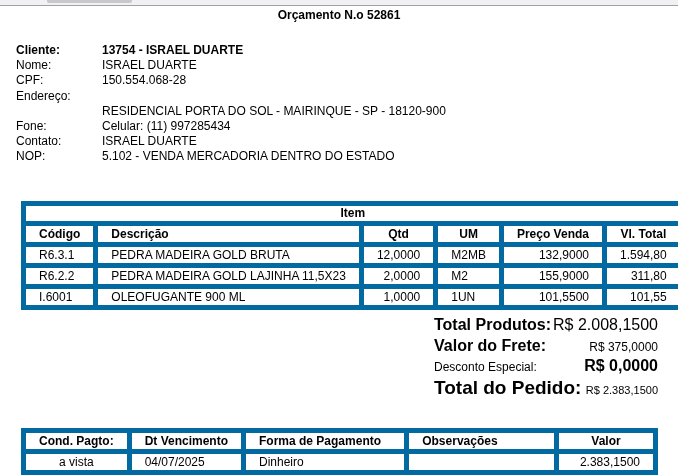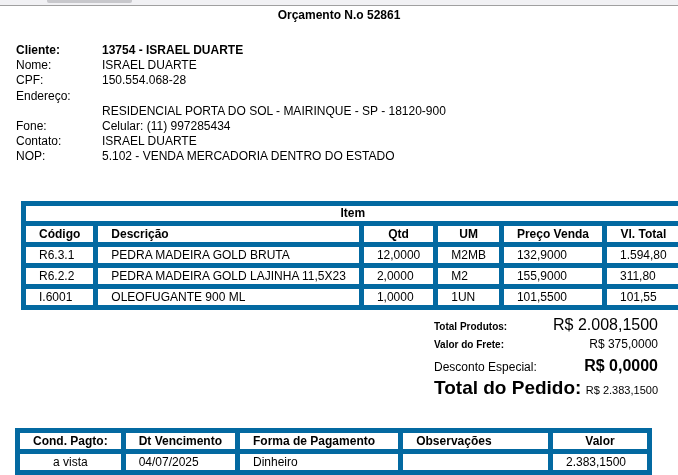--- a/index.html
+++ b/index.html
@@ -16,31 +16,31 @@
   .crow { display: flex; }
   .clabel { width: 86px; }
   .cval { }
   .bold { font-weight: bold; }
 
   table { border-collapse: collapse; position: absolute; }
   td, th { border: 5px solid #0369a1; padding: 0 13px; height: 16px; font-size: 12px; line-height: 15px; white-space: nowrap; }
   th { font-weight: bold; text-align: center; }
   .items { left: 21px; top: 201px; width: 636px; border: 2px solid #777; }
   .items .caption-cell { text-align: center; font-weight: bold; height: 15px; }
-  .r { }
+  .r { text-align: right; }
   .c { text-align: center; }
 
   .totals { position: absolute; left: 434px; top: 316px; width: 224px; }
   .trow { display: flex; justify-content: space-between; align-items: baseline; }
-  .tlabel-b { font-weight: bold; font-size: 10px; }
+  .tlabel-b { font-weight: bold; font-size: 16px; }
   .tval { font-size: 12px; }
   .tval-b { font-weight: bold; font-size: 16px; }
   .big { font-weight: bold; font-size: 19px; }
 
-  .pay { left: 15px; top: 428px; width: 637px; border: 2px solid #777; }
+  .pay { left: 21px; top: 428px; width: 637px; border: 2px solid #777; }
 </style>
 </head>
 <body>
 
 <div class="topbar">
   <div class="hscroll-thumb"></div>
 </div>
 
 <div class="title">Orçamento N.o 52861</div>
 

